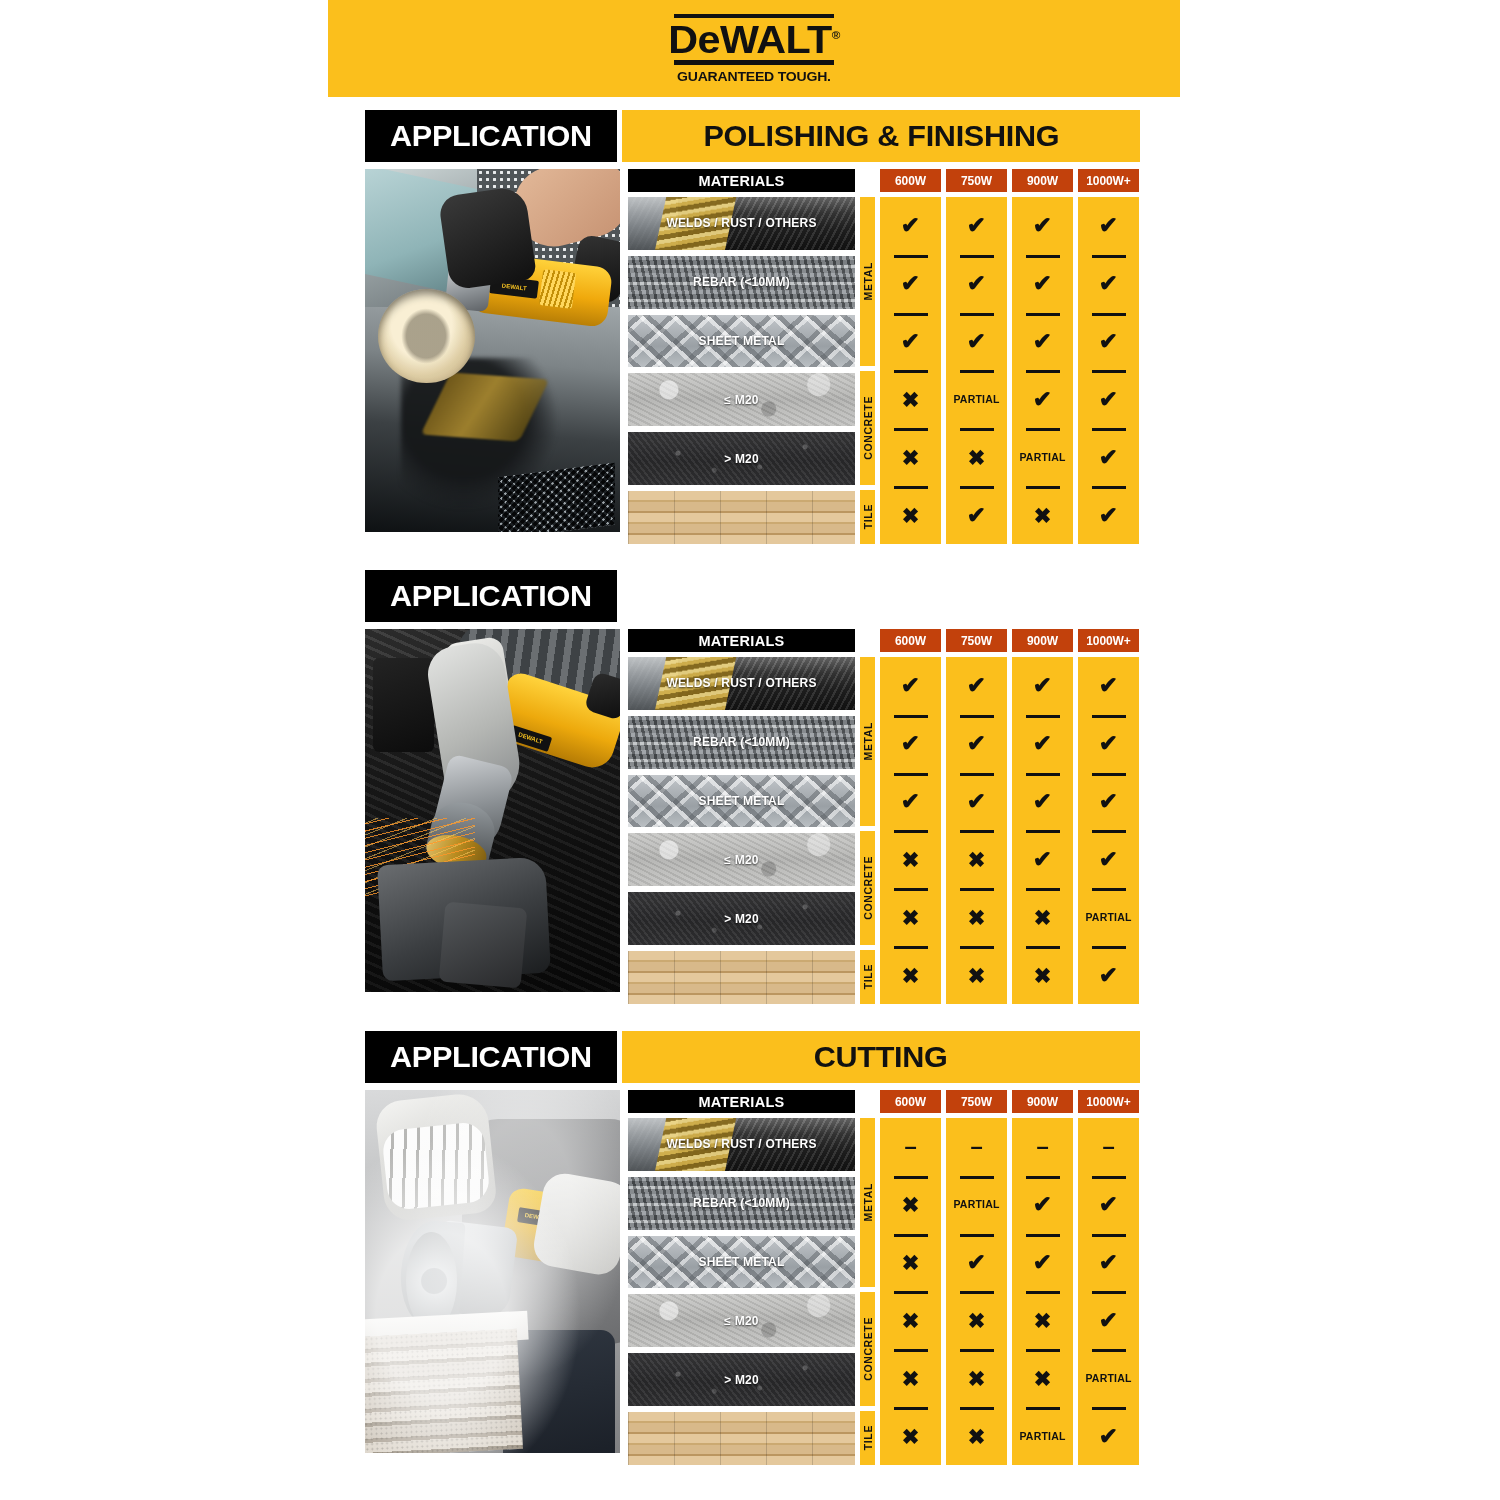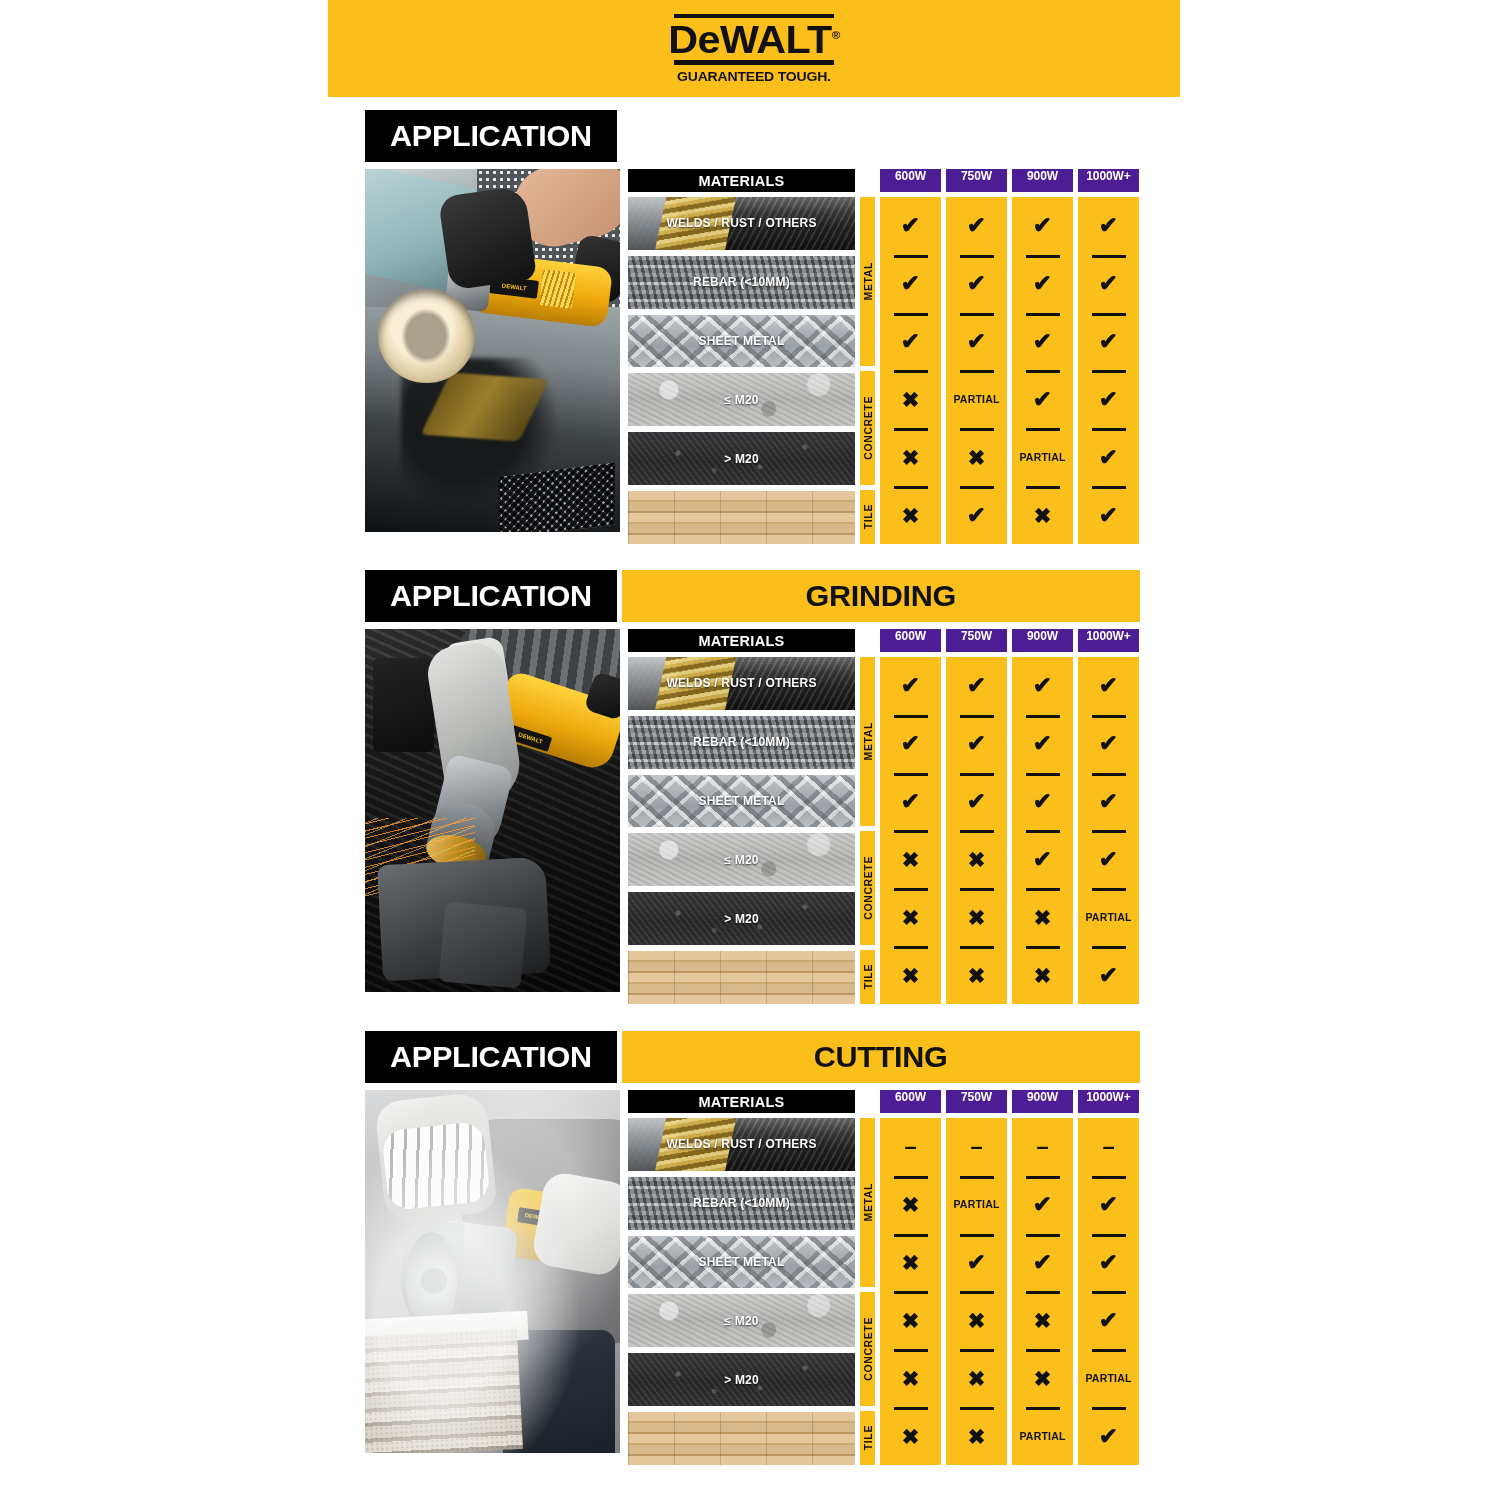--- a/index.html
+++ b/index.html
@@ -54,22 +54,22 @@
 
   
   .colhead { display: flex; height: 23px; gap: 5px; }
   .colhead .materials {
     width: 227px; background: #000; color: #fff;
     display: flex; align-items: center; justify-content: center;
     font-size: 14.5px; font-weight: 800; letter-spacing: 0.3px;
   }
   .colhead .spacer { width: 15px; }
   .colhead .wcell {
-    width: 61px; background: #4c1d95; color: #fff;
-    display: flex; justify-content: center;
+    width: 61px; background: #c2410c; color: #fff;
+    display: flex; align-items: center; justify-content: center;
     font-size: 12px; font-weight: 800; letter-spacing: -0.1px;
   }
 
   
   .grid { display: flex; gap: 5px; margin-top: 5px; flex: 1; }
   .matcol { width: 227px; display: flex; flex-direction: column; gap: 6px; }
   .matrow {
     flex: 1; position: relative; overflow: hidden;
     display: flex; align-items: center; justify-content: center;
   }
@@ -330,20 +330,23 @@
       <div class="logo-tag">GUARANTEED TOUGH.</div>
     </div>
   </div>
 
   <div id="sections-root">
       <div class="section" style="top: 110px;">
         <div class="sec-head">
           <div class="app">
             <span>APPLICATION</span>
           </div>
+     <div class="title">
+            <span>POLISHING &amp; FINISHING</span>
+          </div>
         </div>
         <div class="sec-body">
           <div class="photo">
     <div class="ph ph-polish">
       <div class="pp-mesh"></div>
               <div class="pp-glass"></div>
               <div class="pp-hood"></div>
       <div class="pp-reflect"></div>
               <div class="pp-refl-tool"></div>
       <div class="pp-arm"></div>
@@ -496,23 +499,20 @@
               </div>
             </div>
           </div>
         </div>
       </div>
       <div class="section" style="top: 570px;">
         <div class="sec-head">
           <div class="app">
             <span>APPLICATION</span>
           </div>
-     <div class="title">
-            <span>GRINDING</span>
-          </div>
         </div>
         <div class="sec-body">
           <div class="photo">
     <div class="ph ph-grind">
       <div class="pg-bg"></div>
               <div class="pg-cloth"></div>
               <div class="pg-clampL"></div>
       <div class="pg-body"></div>
               <div class="pg-rear"></div>
               <div class="pg-body-lbl">DEWALT</div>

